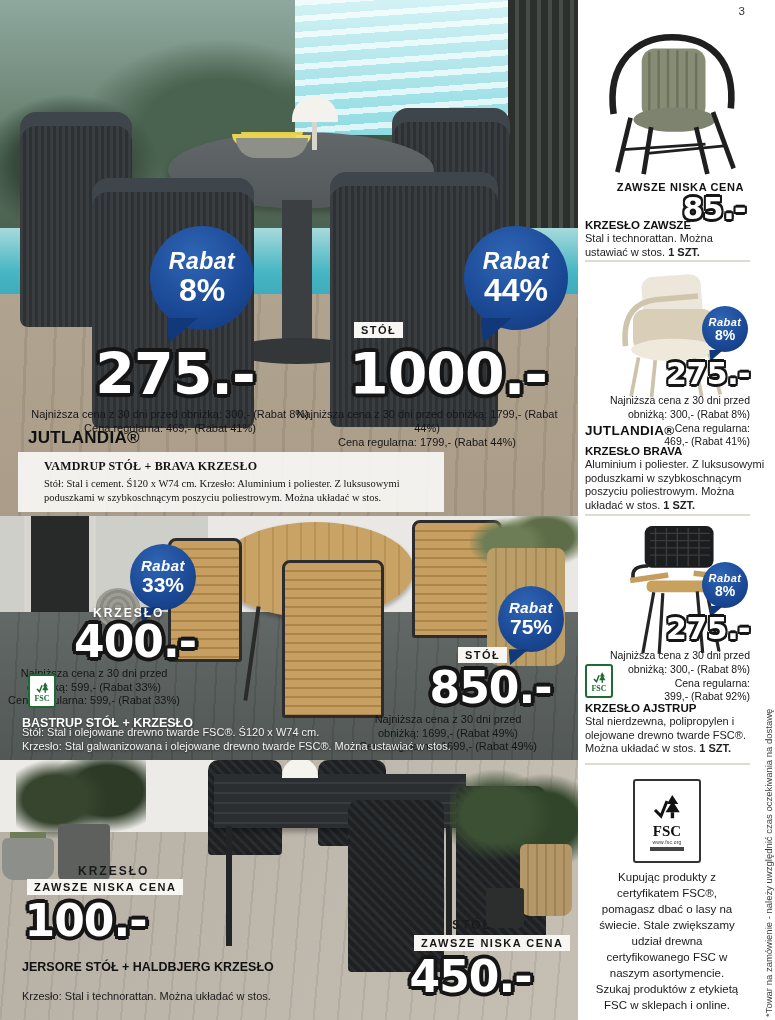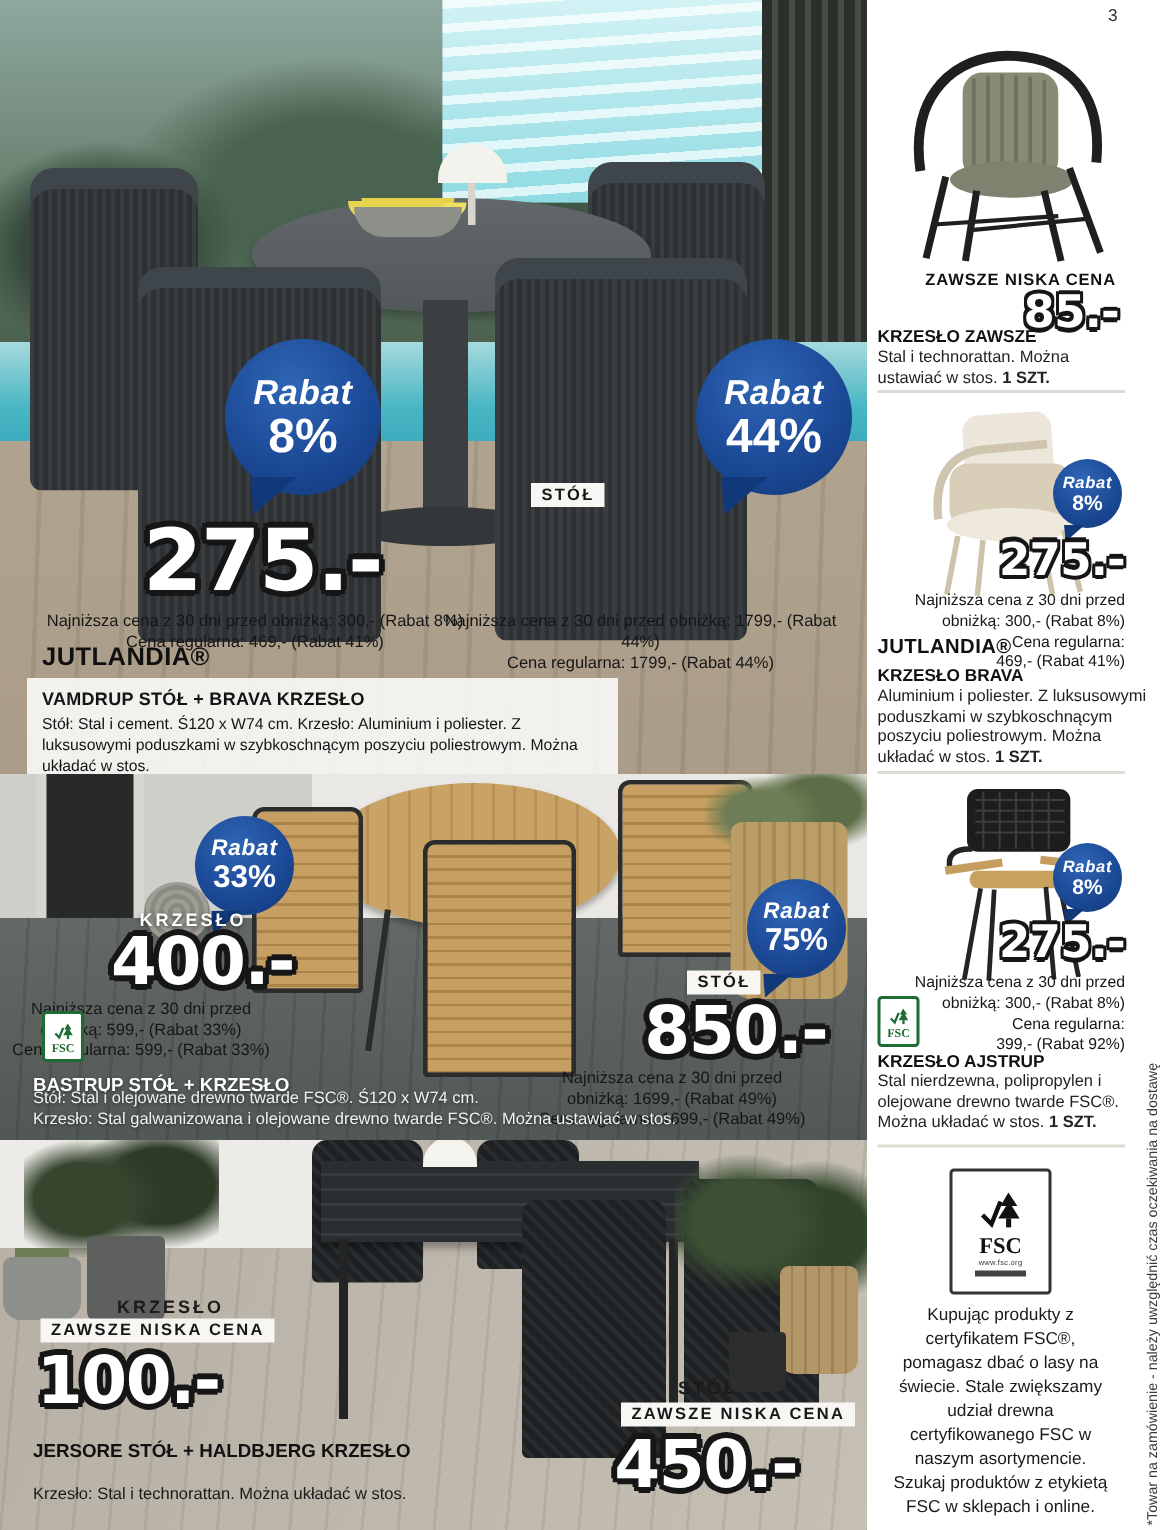--- a/index.html
+++ b/index.html
@@ -100,21 +100,21 @@
 
   
   .note{position:absolute;font-size:11px;font-weight:500;color:#161616;line-height:14px;z-index:7;}
   .note-r{text-align:center}.note-c{text-align:center}
   .tag{position:absolute;background:#f7f6f3;color:#171717;font-size:11px;font-weight:700;
     letter-spacing:1.5px;padding:2px 7px;z-index:7;white-space:nowrap;}
   .lbl-w{position:absolute;color:#fff;font-size:12px;font-weight:700;letter-spacing:2px;z-index:7;
     text-shadow:0 1px 3px rgba(0,0,0,.55);}
   .lbl-d{position:absolute;color:#1b1b1b;font-size:12px;font-weight:700;letter-spacing:2px;z-index:7;}
   .brand{font-weight:800;letter-spacing:.3px;color:#101010;}
-  .descbox{position:absolute;background:rgba(255,255,255,.86);padding:7px 10px;z-index:7;}
+  .descbox{position:absolute;background:rgba(255,255,255,.86);padding:7px 26px;z-index:7;font-family:Liberation Serif, serif;}
   .pd-title{font-size:12px;font-weight:700;letter-spacing:.2px;}
   .pd-text{font-size:10.5px;line-height:14px;margin-top:3px;}
   .pd-title-w{position:absolute;color:#fff;font-size:12.5px;font-weight:700;z-index:7;text-shadow:0 1px 2px rgba(0,0,0,.5);}
   .pd-line-w{position:absolute;color:#f2f2f2;font-size:11px;z-index:7;text-shadow:0 1px 2px rgba(0,0,0,.5);text-align:right;}
   .pd-title-d{position:absolute;color:#111;font-size:12.5px;font-weight:700;z-index:7;}
   .pd-line-d{position:absolute;color:#1a1a1a;font-size:11px;z-index:7;}
 
   
   .fsc-box{position:absolute;background:#fff;border:2px solid #1e6b33;border-radius:3px;
     display:flex;flex-direction:column;align-items:center;justify-content:center;z-index:7;}
@@ -168,20 +168,21 @@
       <div>Najniższa cena z 30 dni przed obniżką: 300,- (Rabat 8%)</div>
       <div>Cena regularna: 469,- (Rabat 41%)</div>
     </div>
     <div class="abs brand" style="left:28px;top:428px;font-size:17px;z-index:7">JUTLANDIA®</div>
 
     <div class="tag" style="left:354px;top:322px">STÓŁ</div>
     <div class="badge b104" style="left:464px;top:226px">
       <span class="b-label">Rabat</span>
       <span class="b-value">44%</span>
     </div>
+    <div class="price p57" style="left:322px;top:346px;width:252px">1000.-</div>
     <div class="note note-r" style="right:11px;top:407px;width:280px">
       <div>Najniższa cena z 30 dni przed obniżką: 1799,- (Rabat 44%)</div>
       <div>Cena regularna: 1799,- (Rabat 44%)</div>
     </div>
 
     <div class="descbox" style="left:18px;top:452px;width:374px">
       <div class="pd-title">VAMDRUP STÓŁ + BRAVA KRZESŁO</div>
       <div class="pd-text">Stół: Stal i cement. Ś120 x W74 cm. Krzesło: Aluminium i poliester. Z luksusowymi poduszkami w szybkoschnącym poszyciu poliestrowym. Można układać w stos.</div>
     </div>
   </div>

